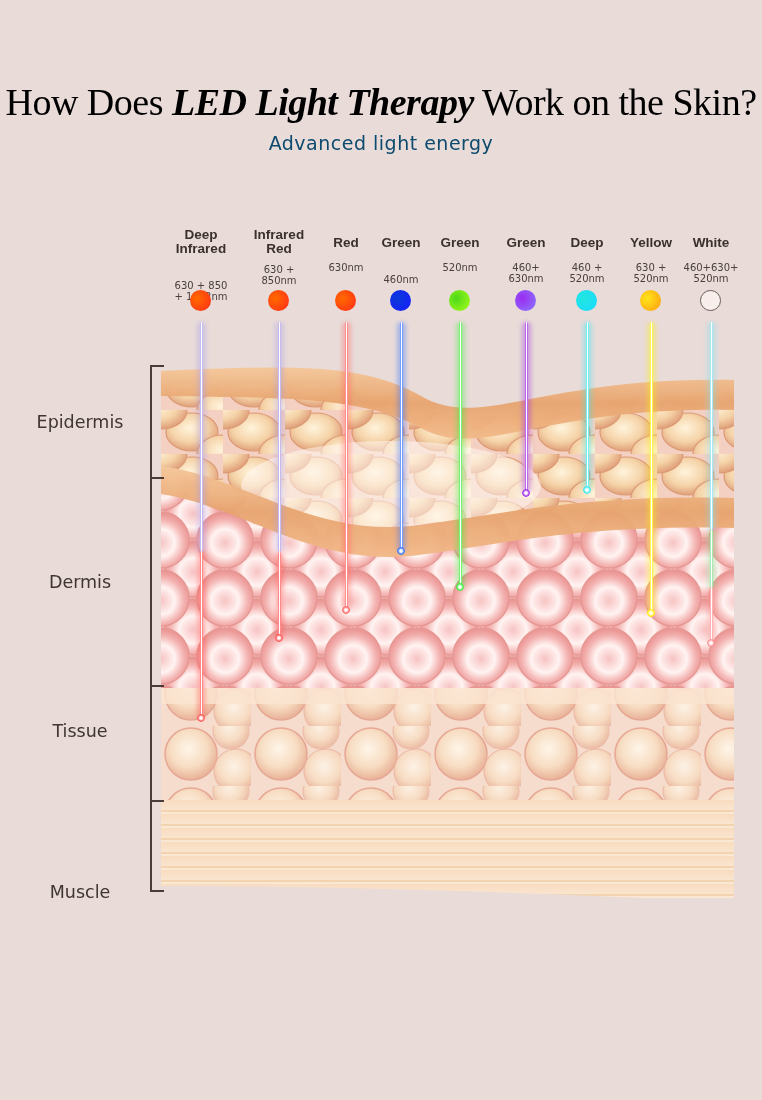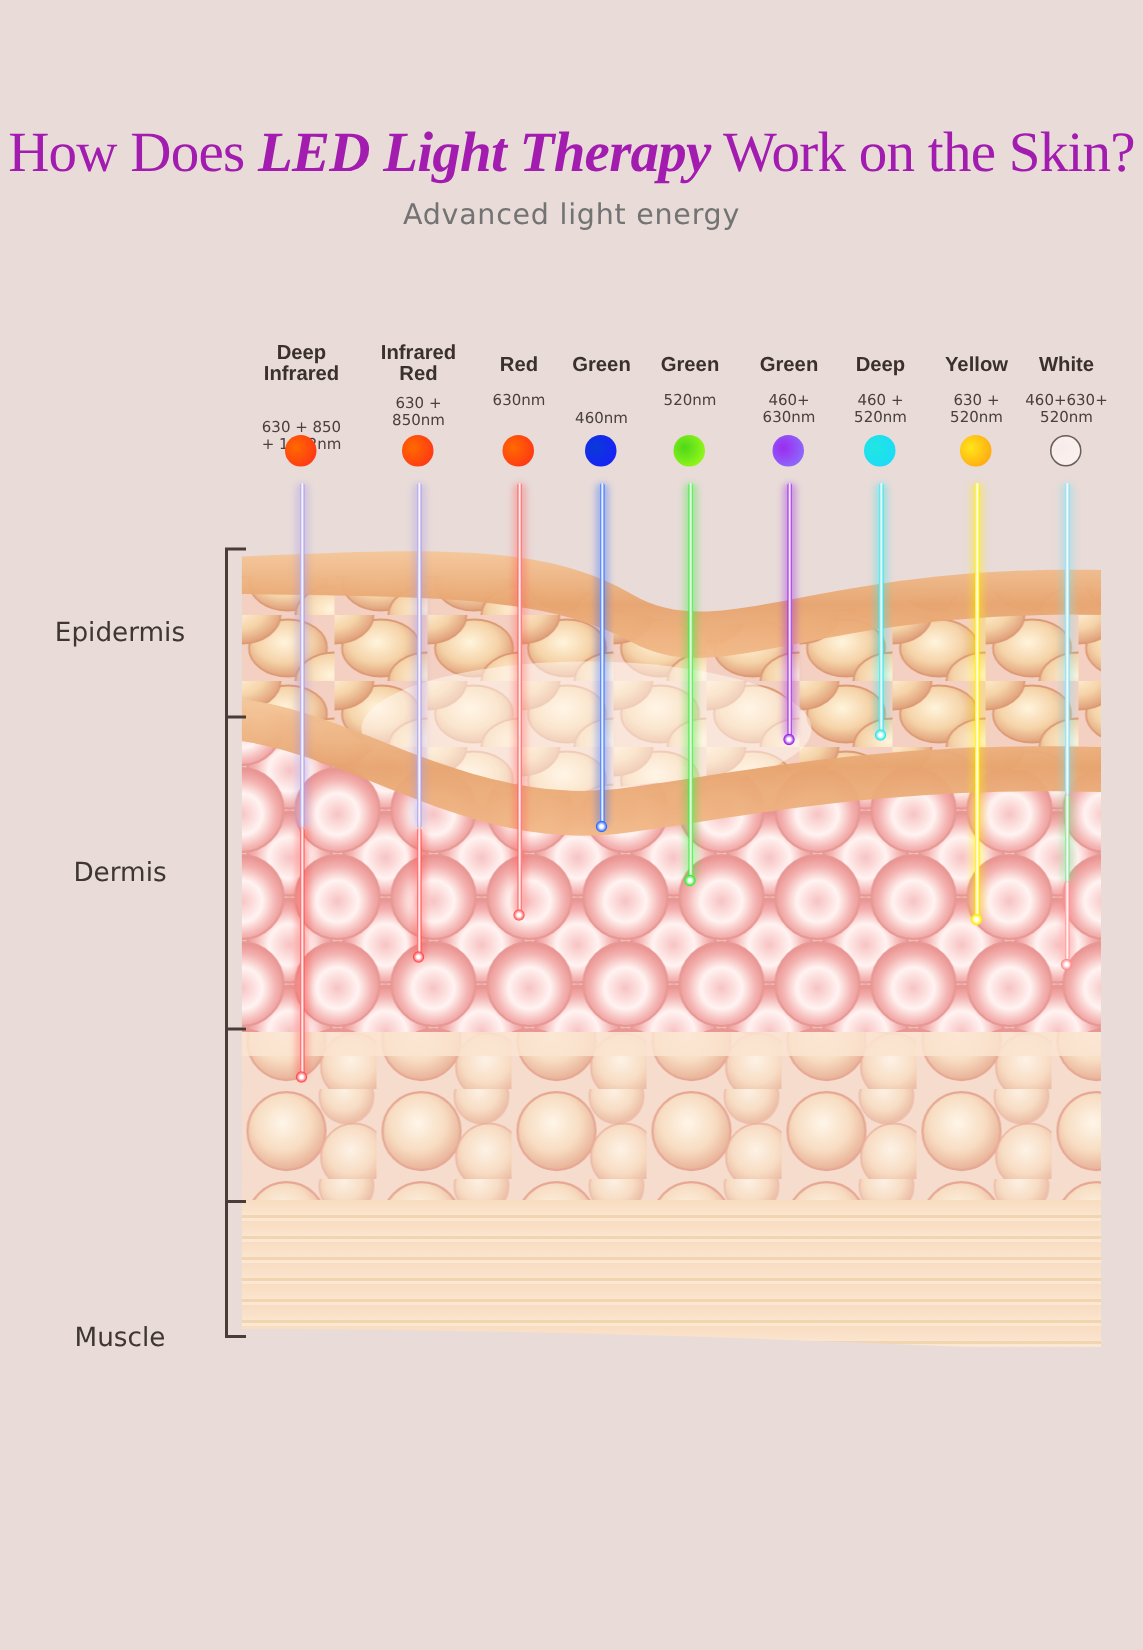--- a/index.html
+++ b/index.html
@@ -5,27 +5,27 @@
   html, body { margin:0; padding:0; }
   body {
     width:762px; height:1100px; position:relative; overflow:hidden;
     background:#e8dbd8;
     font-family:"Liberation Sans", sans-serif;
     color:#3f3532;
   }
   .title {
     position:absolute; left:0; top:80px; width:762px; text-align:center;
     font-family:"Liberation Serif", serif; font-size:38px; letter-spacing:-0.5px;
-    color:#a21caf; white-space:nowrap;
+    color:#000000; white-space:nowrap;
   }
   .title em { font-style:italic; font-weight:bold; }
   .subtitle {
     position:absolute; left:0; top:132px; width:762px; text-align:center;
     font-family:"DejaVu Sans", sans-serif; font-size:19px; letter-spacing:0.5px;
-    color:#737373;
+    color:#0c4a6e;
   }
   .light {
     position:absolute; top:228px; width:70px; margin-left:-35px; text-align:center;
   }
   .light-name {
     position:absolute; left:0; width:70px; text-align:center;
     font-family:"Liberation Sans", sans-serif; font-weight:bold; font-size:13.5px;
     line-height:14px; color:#3a302d;
   }
   .light-nm {
@@ -276,20 +276,21 @@
 
 <div class="bracket-v"></div>
 <div id="layers">
     <div class="layer-label" style="top: 409px;">
       <div>Epidermis</div>
     </div>
     <div class="layer-label" style="top: 569px;">
       <div>Dermis</div>
     </div>
     <div class="layer-label" style="top: 717.5px;">
+      <div>Tissue</div>
     </div>
     <div class="layer-label" style="top: 879px;">
       <div>Muscle</div>
     </div>
     <div class="tick" style="top: 365px;"></div>
     <div class="tick" style="top: 477px;"></div>
     <div class="tick" style="top: 685px;"></div>
     <div class="tick" style="top: 800px;"></div>
     <div class="tick" style="top: 890px;"></div>
   </div>

